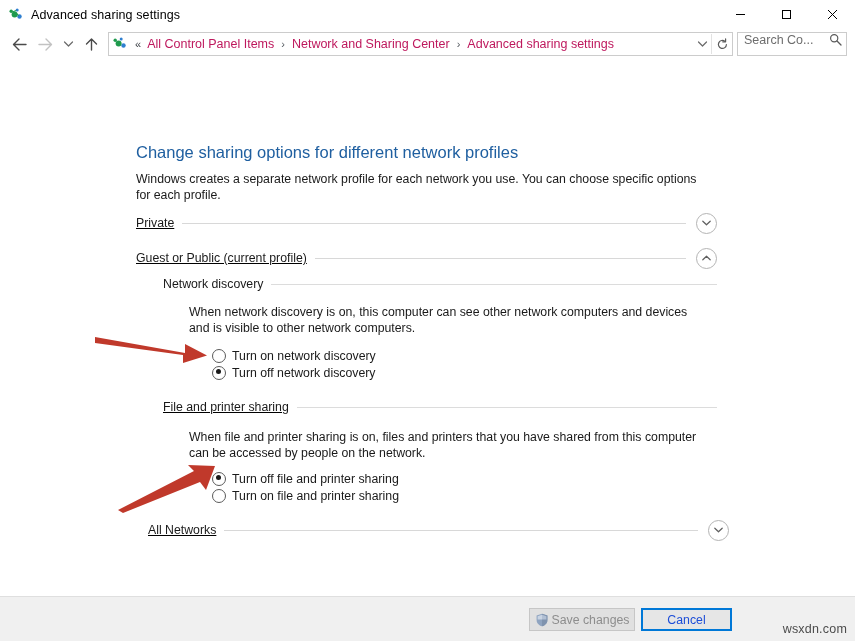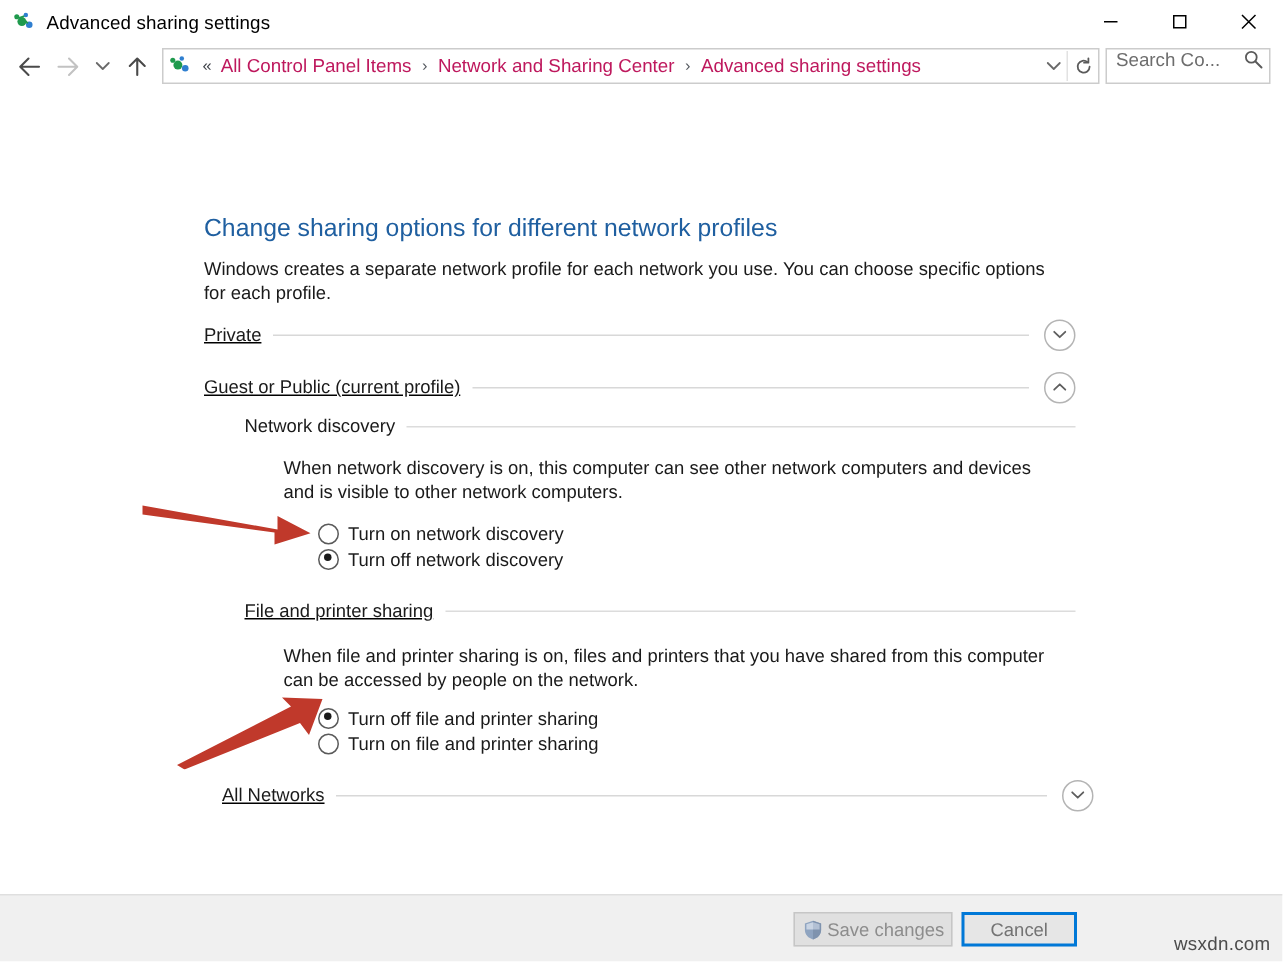--- a/index.html
+++ b/index.html
@@ -303,24 +303,24 @@
   }
   .btn-save .shield {
     width: 14px;
     height: 14px;
     margin-right: 3px;
     flex: none;
   }
   .btn-cancel {
     left: 641px;
     top: 11px;
-    width: 77px;
+    width: 91px;
     background: #e6e6e6;
     border: 2px solid #0078d7;
-    color: #737373;
+    color: #1d4ed8;
   }
   .watermark {
     position: absolute;
     right: 8px;
     bottom: 5px;
     font-size: 12.5px;
     color: #4c4c4c;
     letter-spacing: 0.2px;
   }
 </style>

